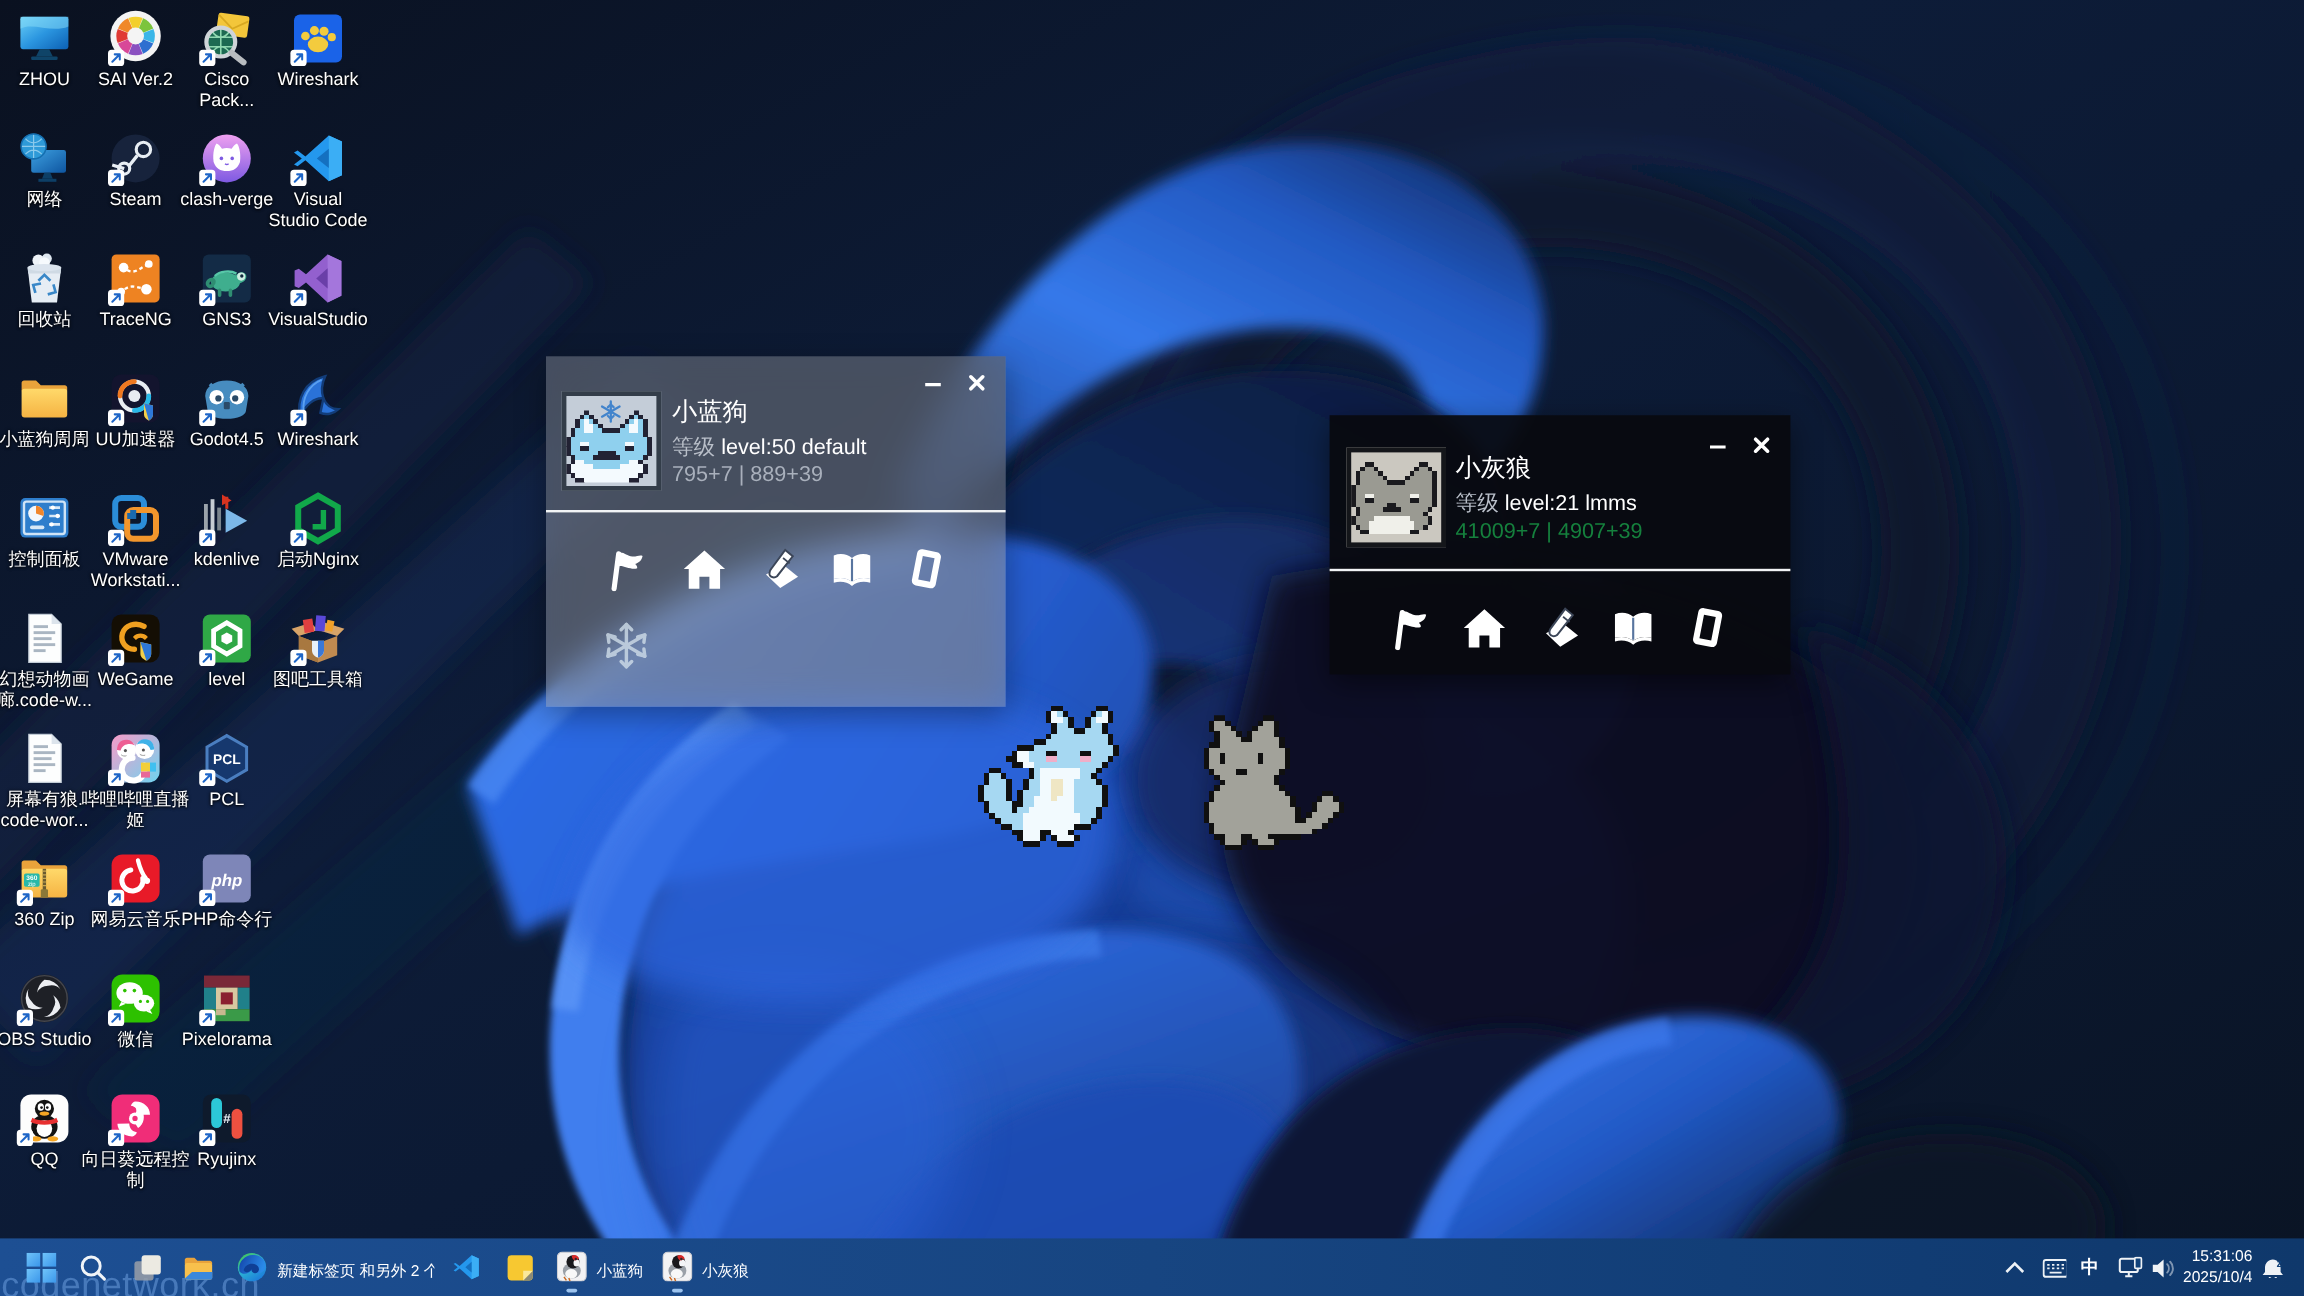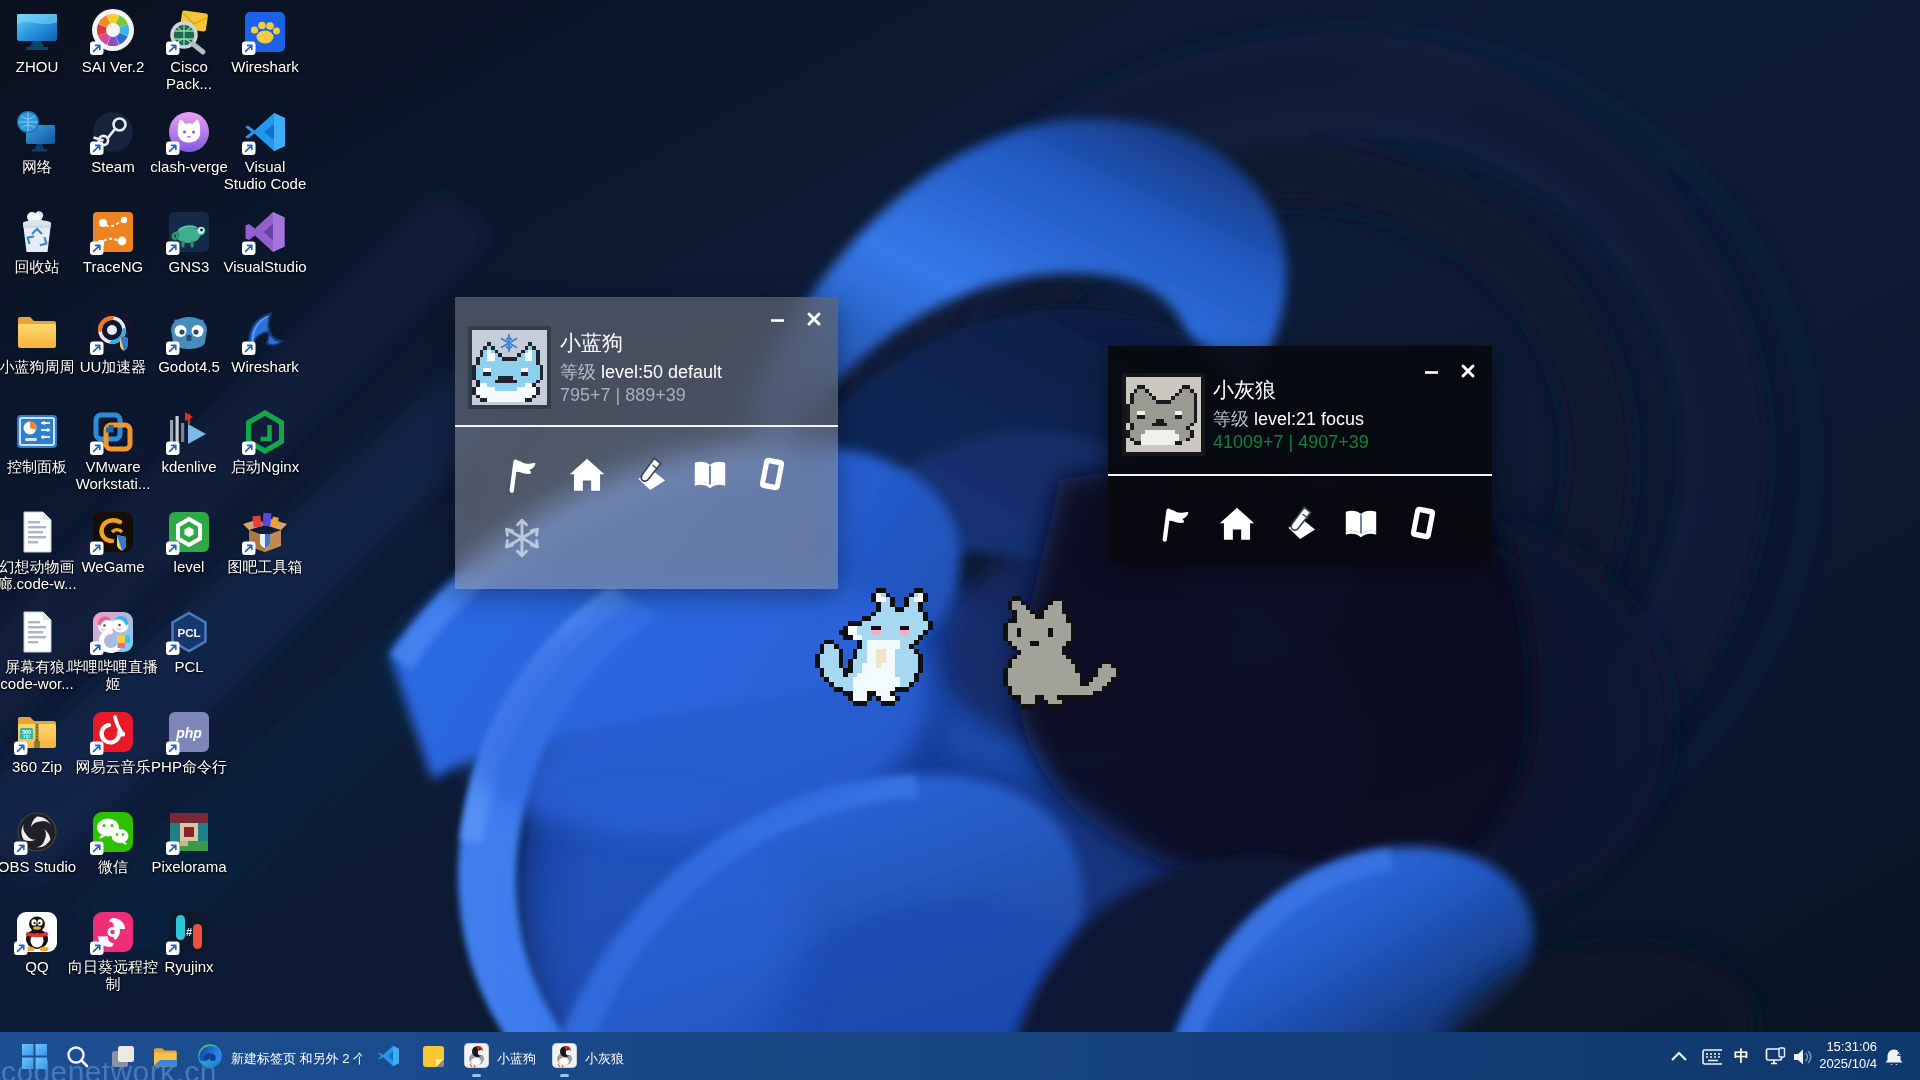--- a/index.html
+++ b/index.html
@@ -1091,21 +1091,21 @@
           <rect x="7.50" y="52.50" width="7.60" height="3.85" fill="#9a9a92"></rect>
           <rect x="15.00" y="52.50" width="37.60" height="3.85" fill="#f0f0ea"></rect>
           <rect x="52.50" y="52.50" width="7.60" height="3.85" fill="#9a9a92"></rect>
           <rect x="60.00" y="52.50" width="3.85" height="3.85" fill="#1a1a1e"></rect>
           <rect x="7.50" y="56.25" width="7.60" height="3.85" fill="#1a1a1e"></rect>
           <rect x="15.00" y="56.25" width="33.85" height="3.85" fill="#f0f0ea"></rect>
           <rect x="48.75" y="56.25" width="7.60" height="3.85" fill="#1a1a1e"></rect>
         </svg>
       </div>
 <div style="position:absolute;left:105px;top:30px;color:#fff;font-size:21px;">小灰狼</div>
-<div style="position:absolute;left:105px;top:61px;font-size:18px;color:#b9bfc9;">等级 <span style="color:#fff;">level:21 focus</span></div>
+<div style="position:absolute;left:105px;top:61px;font-size:18px;color:#b9bfc9;">等级 <span style="color:#fff;">level:21 lmms</span></div>
 <div style="position:absolute;left:105px;top:86px;font-size:18px;color:#15803d;">41009+7 | 4907+39</div>
 <svg style="position:absolute;left:312px;top:17px" width="60" height="18" viewBox="0 0 60 18">
         <path d="M5 9.5 h13" stroke="#fff" stroke-width="2.6"></path>
         <path d="M43 3 L53 13 M53 3 L43 13" stroke="#fff" stroke-width="3" stroke-linecap="round"></path>
       </svg>
 <svg style="position:absolute;left:47px;top:158px" width="38" height="38" viewBox="0 0 32 32">
         <path d="M8.2 30 L11.4 5.5" stroke="#fff" stroke-width="3.6" stroke-linecap="round"></path>
         <path d="M11 5 C14.5 3.4 17 7.2 21 7.4 C24.2 7.6 26.2 6 28.2 7 C27.6 10.2 25.6 11.6 23 12.6 C24 13.4 24.6 14.4 24.4 15.6 C20.4 17.2 14.2 13.2 11.6 14.2 Z" fill="#fff"></path>
       </svg>
       <svg style="position:absolute;left:110px;top:158px" width="38" height="38" viewBox="0 0 32 32">

